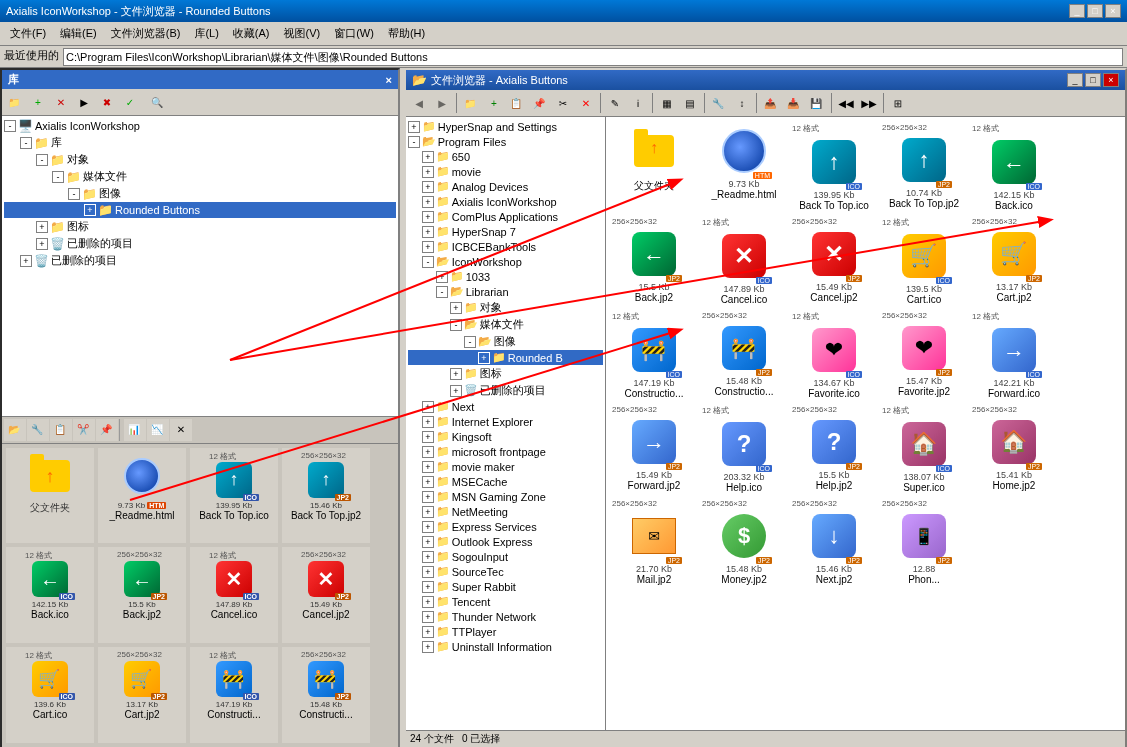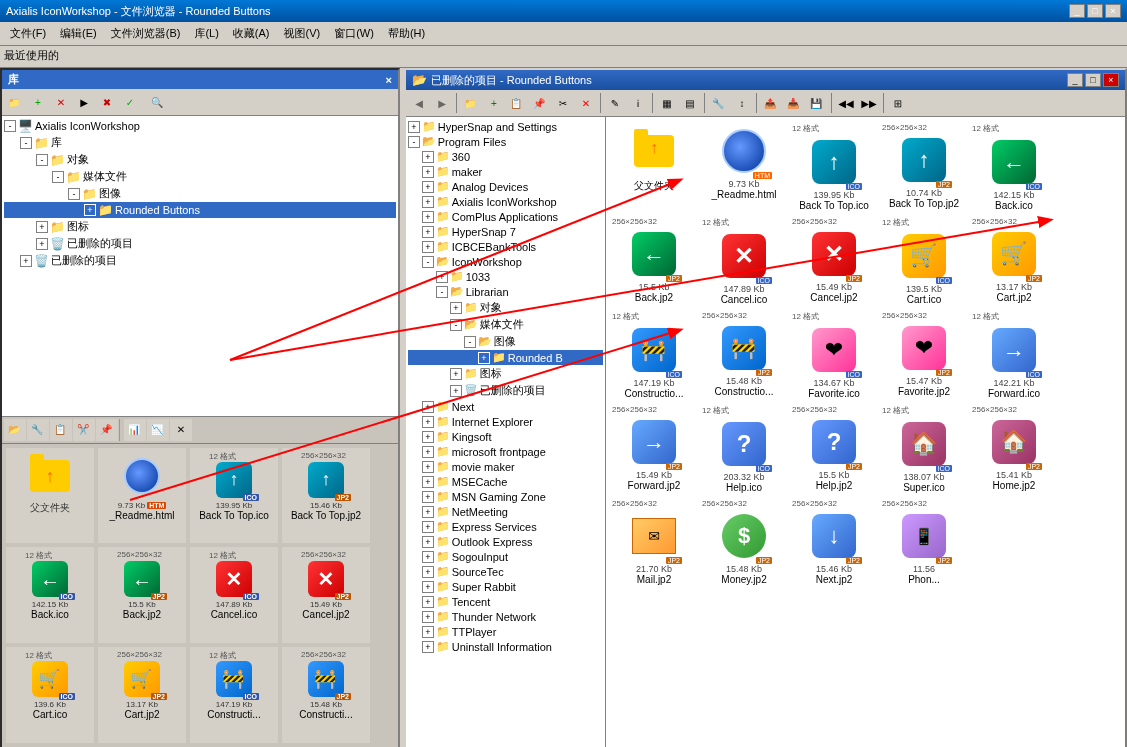--- a/index.html
+++ b/index.html
@@ -112,20 +112,21 @@
   <span class="menu-item">文件浏览器(B)</span>
   <span class="menu-item">库(L)</span>
   <span class="menu-item">收藏(A)</span>
   <span class="menu-item">视图(V)</span>
   <span class="menu-item">窗口(W)</span>
   <span class="menu-item">帮助(H)</span>
 </div>
 
 <div class="address-bar">
   <span>最近使用的</span>
+  <input class="address-input" value="C:\Program Files\IconWorkshop\Librarian\媒体文件\图像\Rounded Buttons" style="">
 </div>
 
 <div class="main-layout">
 
   <div class="left-panel">
     <div class="left-panel-title">
       <span>库</span>
       <span class="left-panel-close">×</span>
     </div>
 
@@ -359,21 +360,21 @@
         </div>
       </div>
     </div>
   </div>
 
   <div class="right-window" style="margin-left:4px;">
 
     <div class="right-title-bar">
       <div style="display:flex;align-items:center;gap:4px;">
         <span style="font-size:12px;">📂</span>
-        <span>已删除的项目 - Rounded Buttons</span>
+        <span>文件浏览器 - Axialis Buttons</span>
       </div>
       <div class="win-btns">
         <div class="win-btn">_</div>
         <div class="win-btn">□</div>
         <div class="win-btn" style="background:#cc0000;color:white;">×</div>
       </div>
     </div>
 
     <div class="right-toolbar">
       <div class="r-tb-btn" style="opacity:0.5;">◀</div>
@@ -414,26 +415,26 @@
           <span>HyperSnap and Settings</span>
         </div>
         <div class="rt-item">
           <span class="rt-expand">-</span>
           <span class="rt-icon" style="color:#ffcc00;">📂</span>
           <span>Program Files</span>
         </div>
         <div class="rt-item" style="padding-left:14px;">
           <span class="rt-expand">+</span>
           <span class="rt-icon" style="color:#ffcc00;">📁</span>
-          <span>360</span>
-        </div>
-        <div class="rt-item" style="padding-left:14px;">
-          <span class="rt-expand">+</span>
-          <span class="rt-icon" style="color:#ffcc00;">📁</span>
-          <span>maker</span>
+          <span>650</span>
+        </div>
+        <div class="rt-item" style="padding-left:14px;">
+          <span class="rt-expand">+</span>
+          <span class="rt-icon" style="color:#ffcc00;">📁</span>
+          <span>movie</span>
         </div>
         <div class="rt-item" style="padding-left:14px;">
           <span class="rt-expand">+</span>
           <span class="rt-icon" style="color:#ffcc00;">📁</span>
           <span>Analog Devices</span>
         </div>
         <div class="rt-item" style="padding-left:14px;">
           <span class="rt-expand">+</span>
           <span class="rt-icon" style="color:#ffcc00;">📁</span>
           <span>Axialis IconWorkshop</span>
@@ -796,26 +797,30 @@
           </div>
           <div class="item-size">15.46 Kb</div>
           <div class="item-name">Next.jp2</div>
         </div>
         <div class="grid-item-wrapper">
           <div style="font-size:8px;color:#555;align-self:flex-start;">256×256×32</div>
           <div class="thumb-area" style="position:relative;">
             <div style="width:44px;height:44px;background:linear-gradient(135deg,#cc99ff,#9966cc);border-radius:8px;display:flex;align-items:center;justify-content:center;color:white;font-size:16px;">📱</div>
             <span class="bottom-right-badge badge-jp2">JP2</span>
           </div>
-          <div class="item-size">11.56</div>
+          <div class="item-size">12.88</div>
           <div class="item-name">Phon...</div>
         </div>
       </div>
     </div>
 
+    <div class="status-bar">
+      <span>24 个文件</span>
+      <span>0 已选择</span>
+    </div>
   </div>
 </div>
 
 <svg style="position:fixed;top:0;left:0;width:100%;height:100%;pointer-events:none;z-index:999;" viewBox="0 0 1127 747">
 
   <line x1="230" y1="360" x2="680" y2="180" stroke="red" stroke-width="2" marker-end="url(#arr)"></line>
   <line x1="230" y1="360" x2="1050" y2="220" stroke="red" stroke-width="2" marker-end="url(#arr)"></line>
 
   <line x1="130" y1="500" x2="680" y2="330" stroke="red" stroke-width="2" marker-end="url(#arr)"></line>
   <defs>

